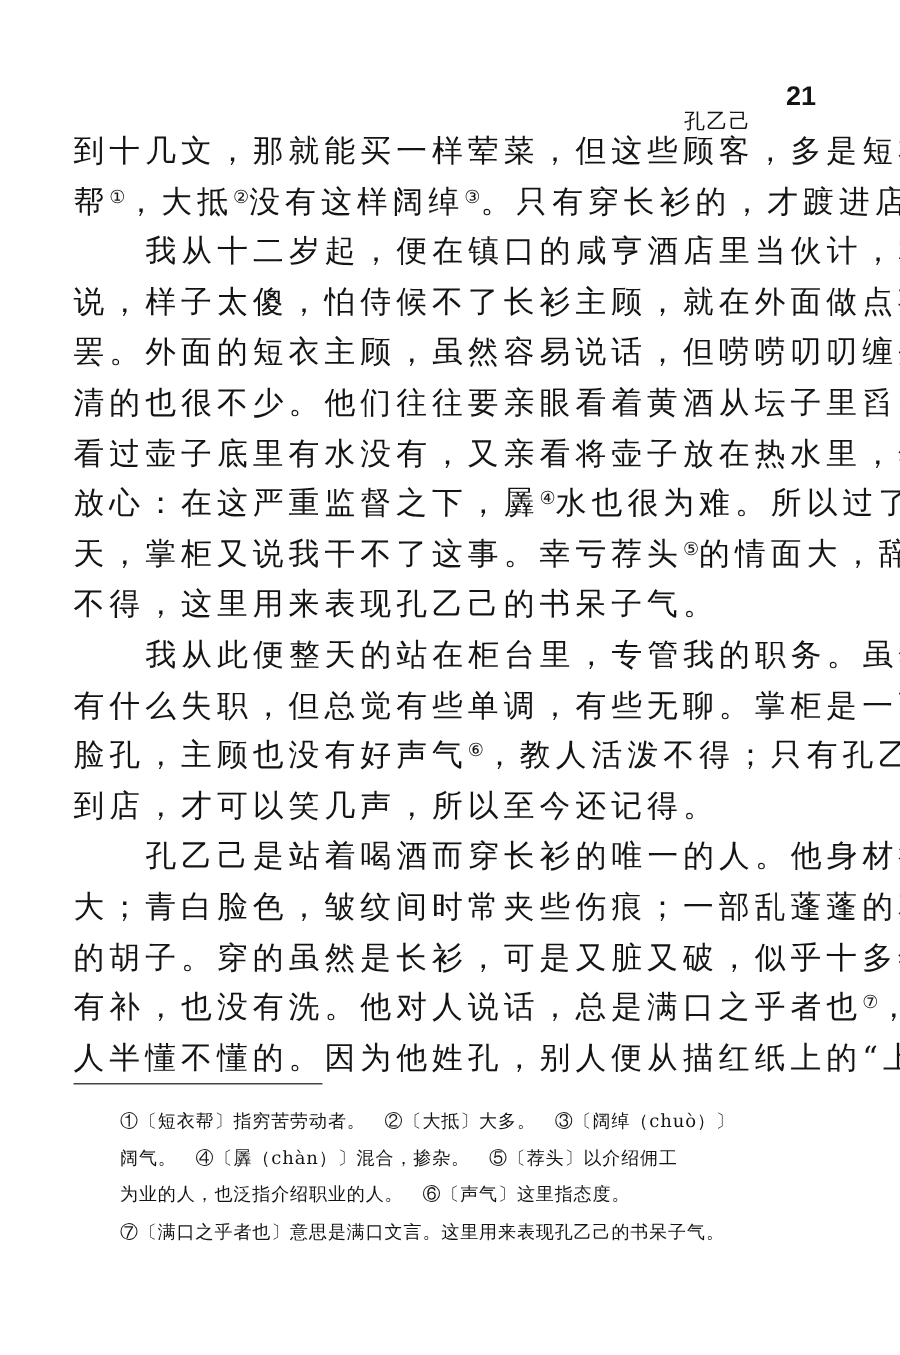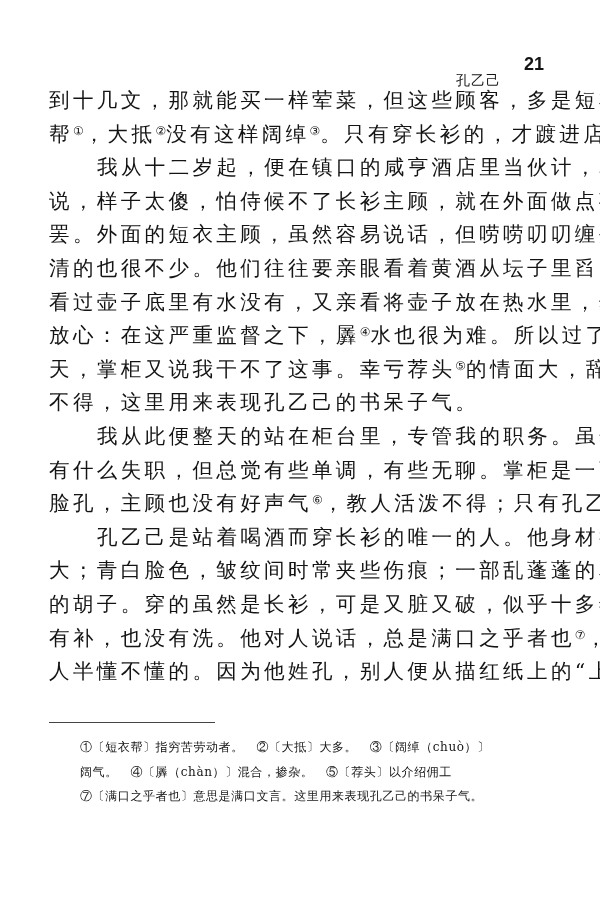--- a/index.html
+++ b/index.html
@@ -32,26 +32,28 @@
     <div class="line">说，样子太傻，怕侍候不了长衫主顾，就在外面做点事</div>
     <div class="line">罢。外面的短衣主顾，虽然容易说话，但唠唠叨叨缠夹不</div>
     <div class="line">清的也很不少。他们往往要亲眼看着黄酒从坛子里舀出，</div>
     <div class="line">看过壶子底里有水没有，又亲看将壶子放在热水里，然后</div>
     <div class="line">放心：在这严重监督之下，羼<sup>④</sup>水也很为难。所以过了几</div>
     <div class="line">天，掌柜又说我干不了这事。幸亏荐头<sup>⑤</sup>的情面大，辞退</div>
     <div class="line">不得，这里用来表现孔乙己的书呆子气。</div>
     <div class="line indent">我从此便整天的站在柜台里，专管我的职务。虽然没</div>
     <div class="line">有什么失职，但总觉有些单调，有些无聊。掌柜是一副凶</div>
     <div class="line">脸孔，主顾也没有好声气<sup>⑥</sup>，教人活泼不得；只有孔乙己</div>
+    <div class="line">到店，才可以笑几声，所以至今还记得。</div>
     <div class="line indent">孔乙己是站着喝酒而穿长衫的唯一的人。他身材很高</div>
     <div class="line">大；青白脸色，皱纹间时常夹些伤痕；一部乱蓬蓬的花白</div>
     <div class="line">的胡子。穿的虽然是长衫，可是又脏又破，似乎十多年没</div>
     <div class="line">有补，也没有洗。他对人说话，总是满口之乎者也<sup>⑦</sup>，教</div>
     <div class="line">人半懂不懂的。因为他姓孔，别人便从描红纸上的“上大</div>
   </div>
 
 <div class="rule"></div>
 
 <div class="notes" id="notes">
     <div class="note-line">①〔短衣帮〕指穷苦劳动者。　②〔大抵〕大多。　③〔阔绰（chuò）〕</div>
     <div class="note-line">阔气。　④〔羼（chàn）〕混合，掺杂。　⑤〔荐头〕以介绍佣工</div>
+    <div class="note-line">为业的人，也泛指介绍职业的人。　⑥〔声气〕这里指态度。</div>
     <div class="note-line">⑦〔满口之乎者也〕意思是满口文言。这里用来表现孔乙己的书呆子气。</div>
   </div>
 
 </body></html>

